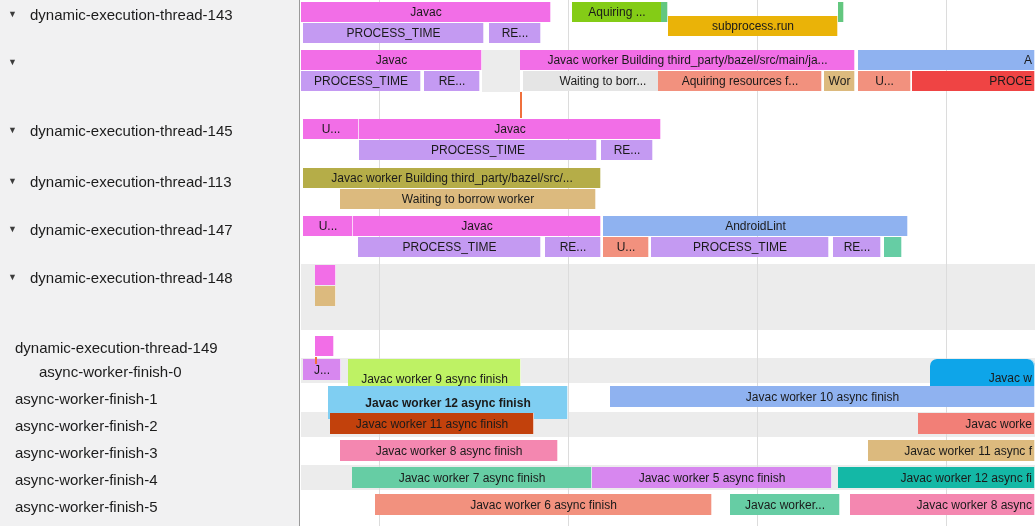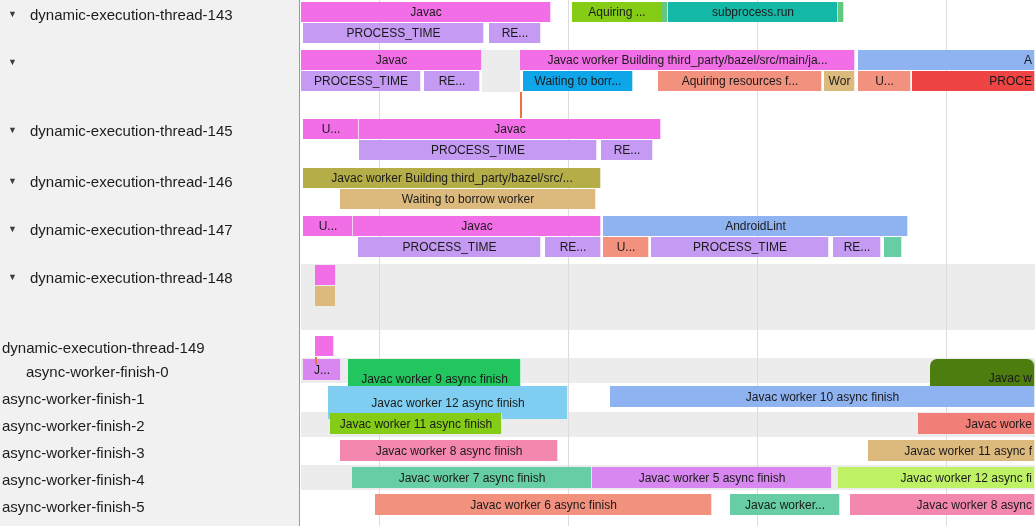--- a/index.html
+++ b/index.html
@@ -3,21 +3,21 @@
 <meta charset="utf-8">
 <style>
   html,body{margin:0;padding:0;background:#fff;}
   #app{position:relative;width:1035px;height:526px;background:#ffffff;
        font-family:"Liberation Sans",sans-serif;overflow:hidden;}
   .sidebar{position:absolute;left:0;top:0;width:300px;height:526px;
            background:#f1f1f2;border-right:1px solid #9a9a9a;z-index:5;box-sizing:border-box;}
   .srow{position:absolute;left:0;height:18px;display:flex;align-items:center;
         font-size:15px;color:#1c1c1c;white-space:nowrap;cursor:default;}
   .tri{display:inline-block;width:22px;padding-left:8px;font-size:9px;color:#3c3c3c;}
-  .srow.flat{padding-left:2px;}
+  .srow.flat{padding-left:15px;}
   .stripe{position:absolute;background:#ececec;z-index:1;}
   .gridline{position:absolute;top:0;width:1px;height:526px;background:#dcdcdc;z-index:2;}
   .bar{position:absolute;display:flex;align-items:center;justify-content:center;
        font-size:12px;color:#1a1a1a;overflow:hidden;white-space:nowrap;z-index:3;
        box-shadow:inset -1px 0 0 rgba(255,255,255,0.7);box-sizing:border-box;}
   .bar.end{justify-content:flex-end;padding-right:3px;}
   .marker{position:absolute;width:2px;background:#f0703c;z-index:4;}
 </style>
 </head>
 <body>
@@ -35,21 +35,21 @@
       <div class="gridline" style="left: 946px; background: rgb(220, 220, 220);"></div>
       <div class="bar" style="left: 301px; top: 2px; width: 250px; height: 20px; background: rgb(242, 110, 231);">
         <span>Javac</span>
       </div>
       <div class="bar" style="left: 572px; top: 2px; width: 90px; height: 20px; background: #84cc16;">
         <span>Aquiring ...</span>
       </div>
       <div class="bar" style="left: 661px; top: 2px; width: 7px; height: 20px; background: rgb(99, 199, 127);">
         <span></span>
       </div>
-      <div class="bar" style="left: 668px; top: 2px; width: 170px; height: 20px; background: #14b8a6;">
+      <div class="bar" style="left: 668px; top: 16px; width: 170px; height: 20px; background: #eab308;">
         <span>subprocess.run</span>
       </div>
       <div class="bar" style="left: 838px; top: 2px; width: 6px; height: 20px; background: rgb(99, 199, 127);">
         <span></span>
       </div>
       <div class="bar" style="left: 303px; top: 23px; width: 181px; height: 20px; background: rgb(196, 154, 242);">
         <span>PROCESS_TIME</span>
       </div>
       <div class="bar" style="left: 489px; top: 23px; width: 52px; height: 20px; background: rgb(196, 154, 242);">
         <span>RE...</span>
@@ -62,21 +62,21 @@
       </div>
       <div class="bar end" style="left: 858px; top: 50px; width: 177px; height: 20px; background: rgb(143, 178, 240);">
         <span>A</span>
       </div>
       <div class="bar" style="left: 301px; top: 71px; width: 120px; height: 20px; background: rgb(196, 154, 242);">
         <span>PROCESS_TIME</span>
       </div>
       <div class="bar" style="left: 424px; top: 71px; width: 56px; height: 20px; background: rgb(196, 154, 242);">
         <span>RE...</span>
       </div>
-      <div class="bar" style="left: 523px; top: 71px; width: 110px; height: 20px; background: #0ea5e9;">
+      <div class="bar" style="left: 523px; top: 71px; width: 160px; height: 20px; background: #e5e5e5;">
         <span>Waiting to borr...</span>
       </div>
       <div class="bar" style="left: 658px; top: 71px; width: 164px; height: 20px; background: rgb(242, 145, 126);">
         <span>Aquiring resources f...</span>
       </div>
       <div class="bar" style="left: 824px; top: 71px; width: 31px; height: 20px; background: rgb(220, 186, 126);">
         <span>Wor</span>
       </div>
       <div class="bar" style="left: 858px; top: 71px; width: 53px; height: 20px; background: rgb(242, 145, 126);">
         <span>U...</span>
@@ -134,51 +134,51 @@
       </div>
       <div class="bar" style="left: 315px; top: 286px; width: 21px; height: 20px; background: rgb(220, 186, 126);">
         <span></span>
       </div>
       <div class="bar" style="left: 315px; top: 336px; width: 19px; height: 20px; background: rgb(242, 110, 231);">
         <span></span>
       </div>
       <div class="bar" style="left: 303px; top: 359px; width: 38px; height: 21px; background: rgb(215, 135, 239);">
         <span>J...</span>
       </div>
-      <div class="bar" style="left: 348px; top: 359px; width: 173px; height: 39px; background: #22c55e;">
+      <div class="bar" style="left: 348px; top: 359px; width: 173px; height: 39px; background: #bef264;">
         <span>Javac worker 9 async finish</span>
       </div>
-      <div class="bar end" style="left: 930px; top: 359px; width: 105px; height: 37px; background: #4d7c0f; border-radius: 7px;">
+      <div class="bar end" style="left: 930px; top: 359px; width: 105px; height: 37px; background: #0ea5e9; border-radius: 7px;">
         <span>Javac w</span>
       </div>
-      <div class="bar" style="left: 328px; top: 386px; width: 240px; height: 33px; background: rgb(127, 206, 242);">
+      <div class="bar" style="left: 328px; top: 386px; width: 240px; height: 33px; background: rgb(127, 206, 242); font-weight: bold;">
         <span>Javac worker 12 async finish</span>
       </div>
       <div class="bar" style="left: 610px; top: 386px; width: 425px; height: 21px; background: rgb(143, 178, 240);">
         <span>Javac worker 10 async finish</span>
       </div>
-      <div class="bar" style="left: 330px; top: 413px; width: 172px; height: 21px; background: #84cc16; text-align: right;">
+      <div class="bar" style="left: 330px; top: 413px; width: 204px; height: 21px; background: #c2410c; text-align: right;">
         <span>Javac worker 11 async finish</span>
       </div>
       <div class="bar end" style="left: 918px; top: 413px; width: 117px; height: 21px; background: rgb(242, 127, 119);">
         <span>Javac worke</span>
       </div>
       <div class="bar" style="left: 340px; top: 440px; width: 218px; height: 21px; background: rgb(244, 135, 176);">
         <span>Javac worker 8 async finish</span>
       </div>
       <div class="bar end" style="left: 868px; top: 440px; width: 167px; height: 21px; background: rgb(220, 186, 126);">
         <span>Javac worker 11 async f</span>
       </div>
       <div class="bar" style="left: 352px; top: 467px; width: 240px; height: 21px; background: rgb(102, 205, 164);">
         <span>Javac worker 7 async finish</span>
       </div>
       <div class="bar" style="left: 592px; top: 467px; width: 240px; height: 21px; background: rgb(215, 135, 239);">
         <span>Javac worker 5 async finish</span>
       </div>
-      <div class="bar end" style="left: 838px; top: 467px; width: 197px; height: 21px; background: #bef264;">
+      <div class="bar end" style="left: 838px; top: 467px; width: 197px; height: 21px; background: #14b8a6;">
         <span>Javac worker 12 async fi</span>
       </div>
       <div class="bar" style="left: 375px; top: 494px; width: 337px; height: 21px; background: rgb(242, 145, 126);">
         <span>Javac worker 6 async finish</span>
       </div>
       <div class="bar" style="left: 730px; top: 494px; width: 110px; height: 21px; background: rgb(102, 205, 164);">
         <span>Javac worker...</span>
       </div>
       <div class="bar end" style="left: 850px; top: 494px; width: 185px; height: 21px; background: rgb(244, 135, 176);">
         <span>Javac worker 8 async</span>
@@ -193,21 +193,21 @@
       </div>
       <div class="srow" style="top: 53px;">
         <span class="tri">▼</span>
       </div>
       <div class="srow" style="top: 121px;">
         <span class="tri">▼</span>
         <span>dynamic-execution-thread-145</span>
       </div>
       <div class="srow" style="top: 172px;">
         <span class="tri">▼</span>
-        <span>dynamic-execution-thread-146</span>
+        <span>dynamic-execution-thread-113</span>
       </div>
       <div class="srow" style="top: 220px;">
         <span class="tri">▼</span>
         <span>dynamic-execution-thread-147</span>
       </div>
       <div class="srow" style="top: 268px;">
         <span class="tri">▼</span>
         <span>dynamic-execution-thread-148</span>
       </div>
       <div class="srow flat" style="top: 338px;">

